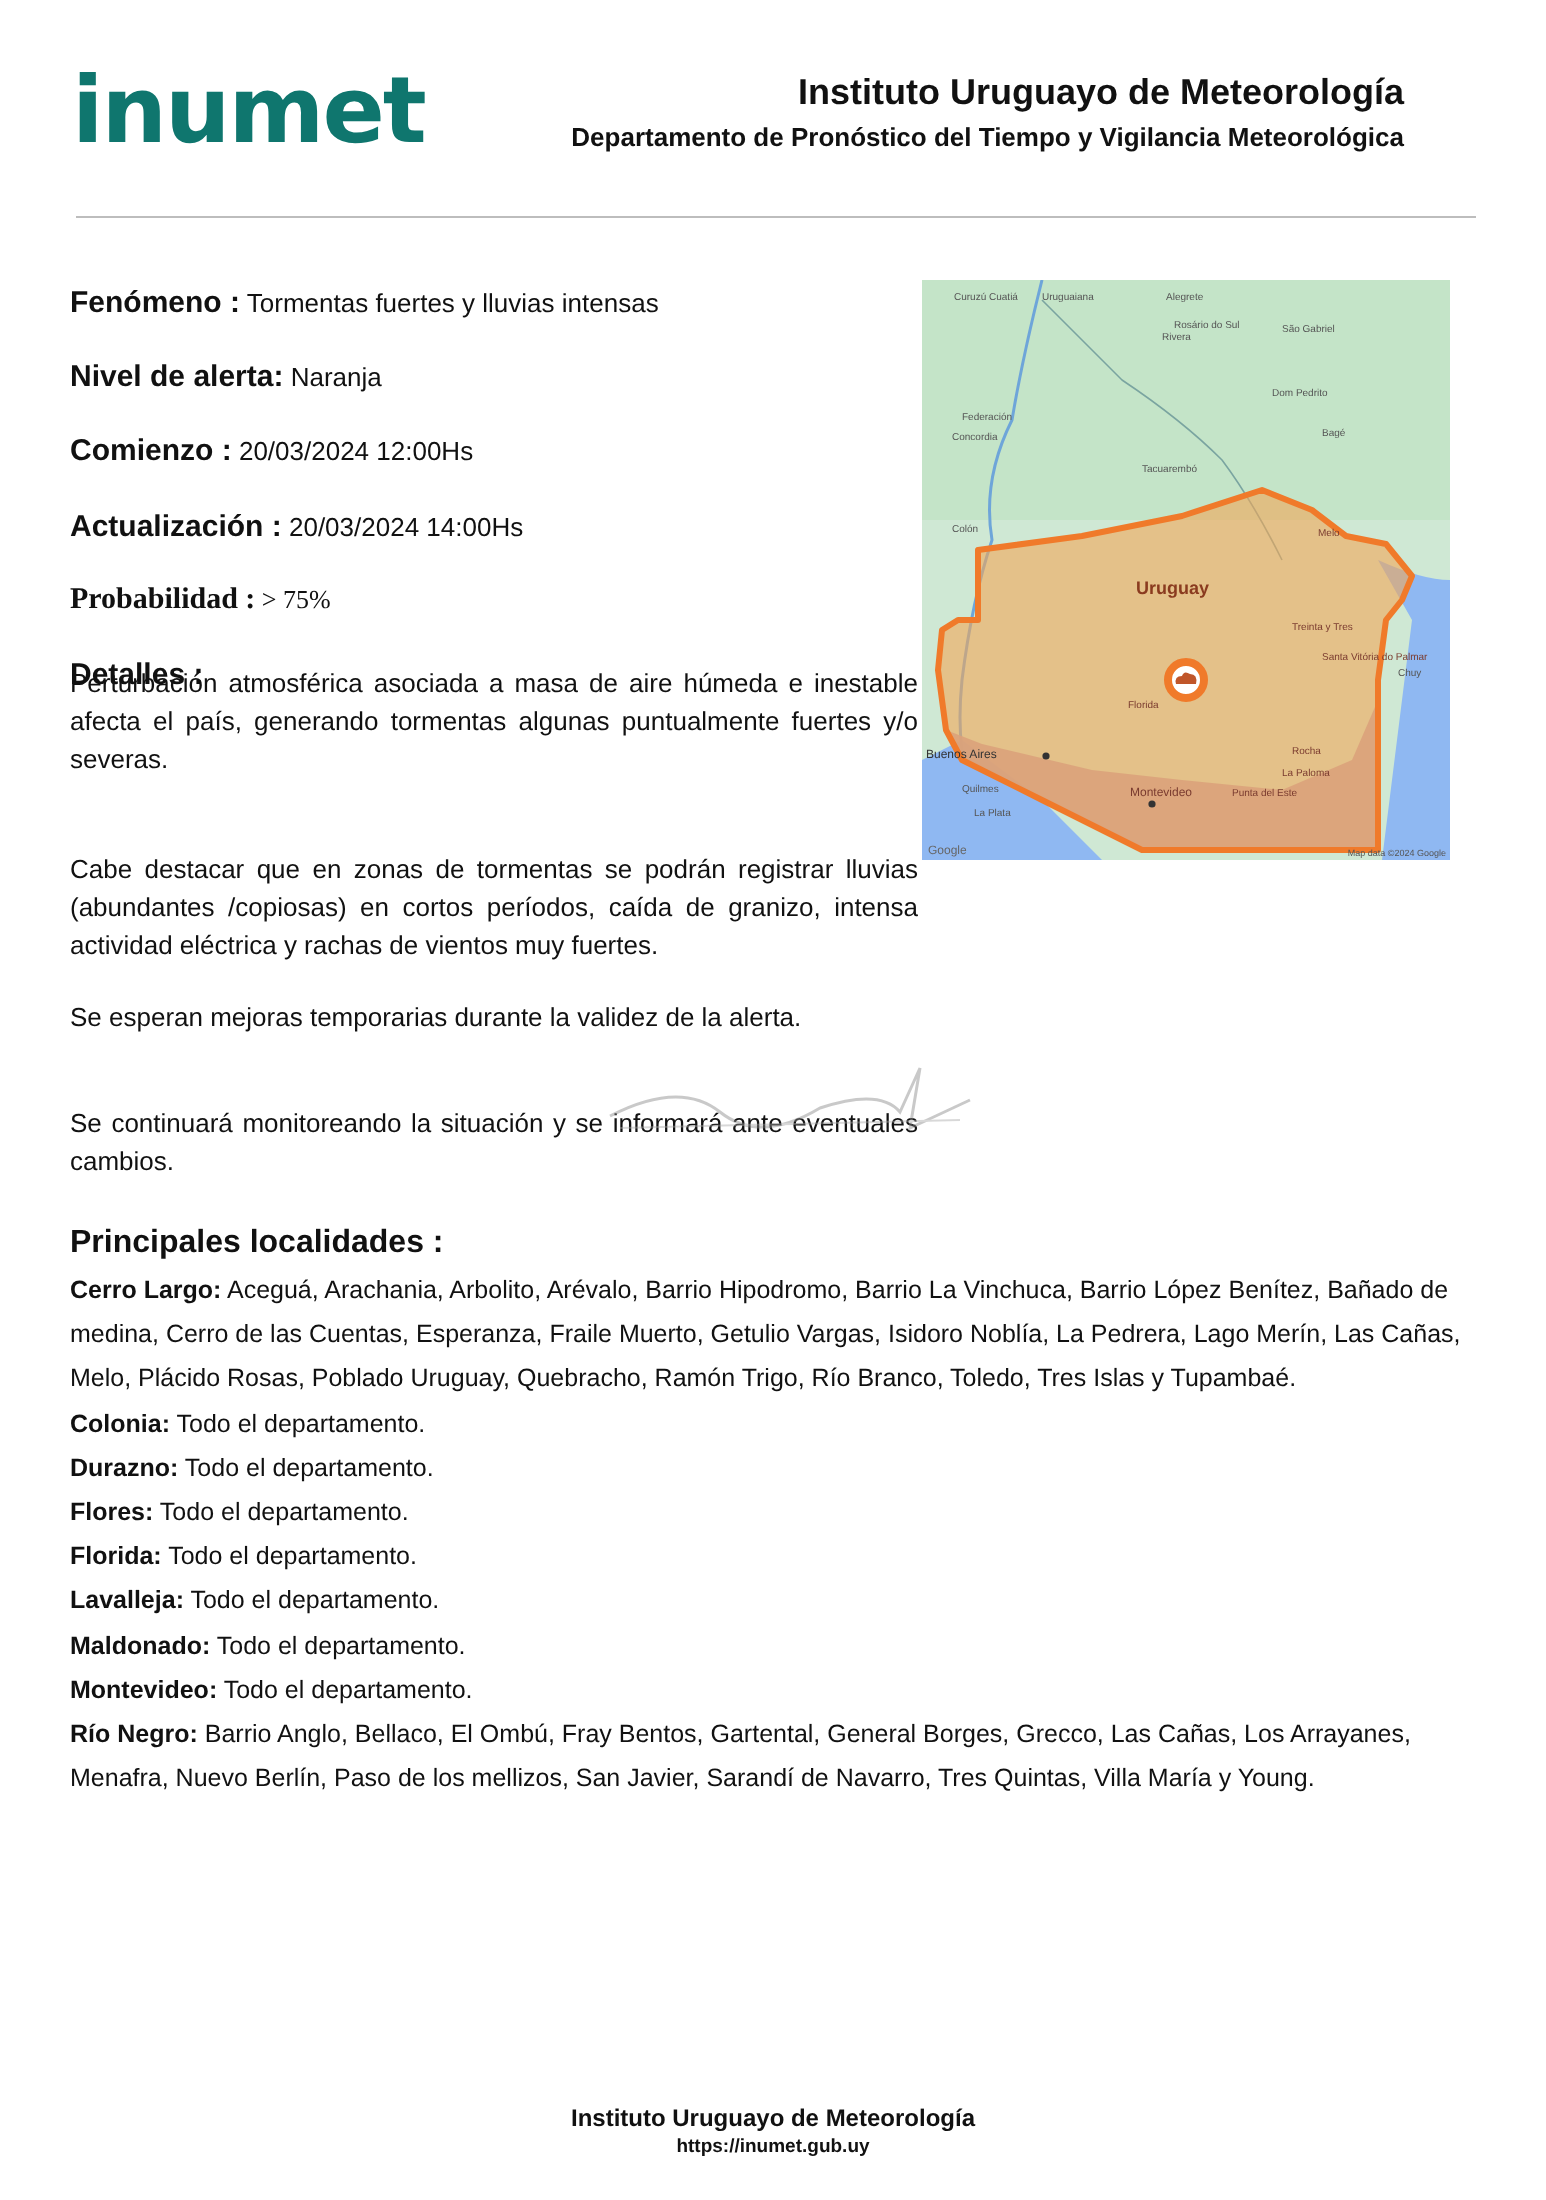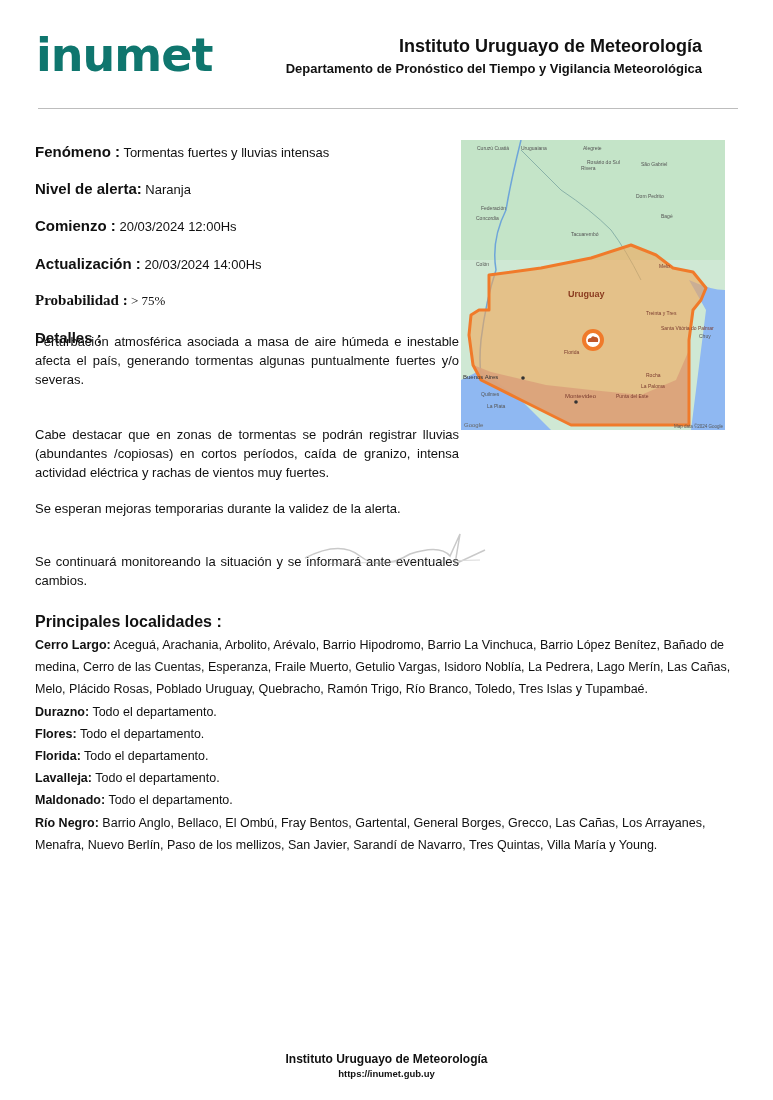--- a/index.html
+++ b/index.html
@@ -107,22 +107,24 @@
   <circle cx="115" cy="262" r="1.8" fill="#333"></circle>
   <circle cx="132" cy="200" r="9" fill="#ffffff" stroke="#f07a2a" stroke-width="4"></circle>
   <path d="M127 202 Q126 198 130 198 Q131 195 134 197 Q138 197 137 202 Z" fill="#c0562a"></path>
   <text x="3" y="287" font-family="Liberation Sans, sans-serif" font-size="6" fill="#666">Google</text>
   <text x="262" y="288" text-anchor="end" font-family="Liberation Sans, sans-serif" font-size="4.5" fill="#555">Map data ©2024 Google</text>
 </svg>
 
 <div class="loc-title">Principales localidades :</div>
 <div class="loc-list">
   <p class="loc-item"><span class="dept">Cerro Largo:</span><span> Aceguá, Arachania, Arbolito, Arévalo, Barrio Hipodromo, Barrio La Vinchuca, Barrio López Benítez, Bañado de medina, Cerro de las Cuentas, Esperanza, Fraile Muerto, Getulio Vargas, Isidoro Noblía, La Pedrera, Lago Merín, Las Cañas, Melo, Plácido Rosas, Poblado Uruguay, Quebracho, Ramón Trigo, Río Branco, Toledo, Tres Islas y Tupambaé.</span></p>
+  <p class="loc-item"><span class="dept">Colonia:</span><span> Todo el departamento.</span></p>
   <p class="loc-item"><span class="dept">Durazno:</span><span> Todo el departamento.</span></p>
   <p class="loc-item"><span class="dept">Flores:</span><span> Todo el departamento.</span></p>
   <p class="loc-item"><span class="dept">Florida:</span><span> Todo el departamento.</span></p>
   <p class="loc-item"><span class="dept">Lavalleja:</span><span> Todo el departamento.</span></p>
   <p class="loc-item"><span class="dept">Maldonado:</span><span> Todo el departamento.</span></p>
+  <p class="loc-item"><span class="dept">Montevideo:</span><span> Todo el departamento.</span></p>
   <p class="loc-item"><span class="dept">Río Negro:</span><span> Barrio Anglo, Bellaco, El Ombú, Fray Bentos, Gartental, General Borges, Grecco, Las Cañas, Los Arrayanes, Menafra, Nuevo Berlín, Paso de los mellizos, San Javier, Sarandí de Navarro, Tres Quintas, Villa María y Young.</span></p>
 </div>
 
 <div class="ftr-title">Instituto Uruguayo de Meteorología</div>
 <div class="ftr-url">https://inumet.gub.uy</div>
 
 </body></html>

